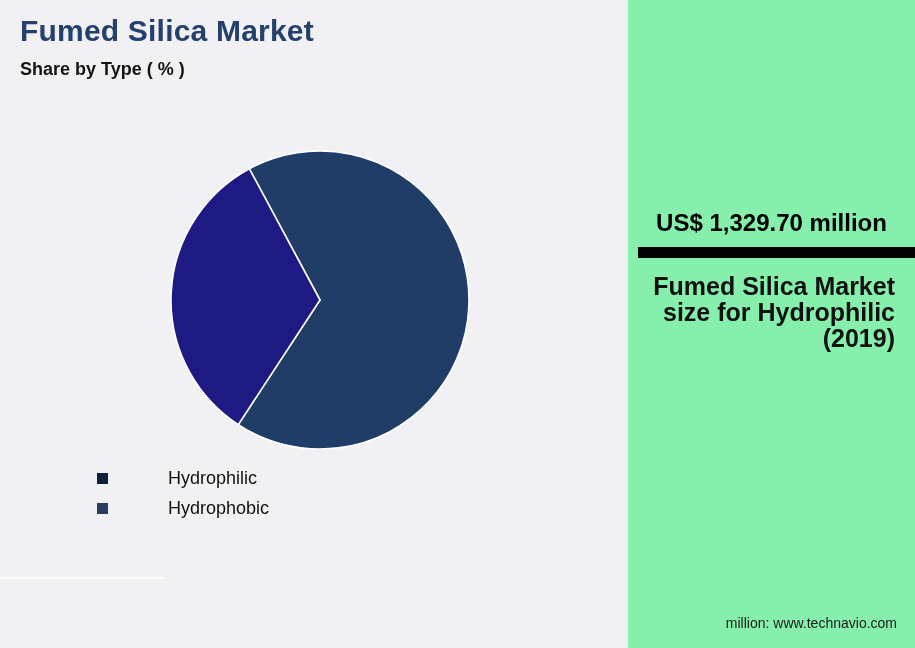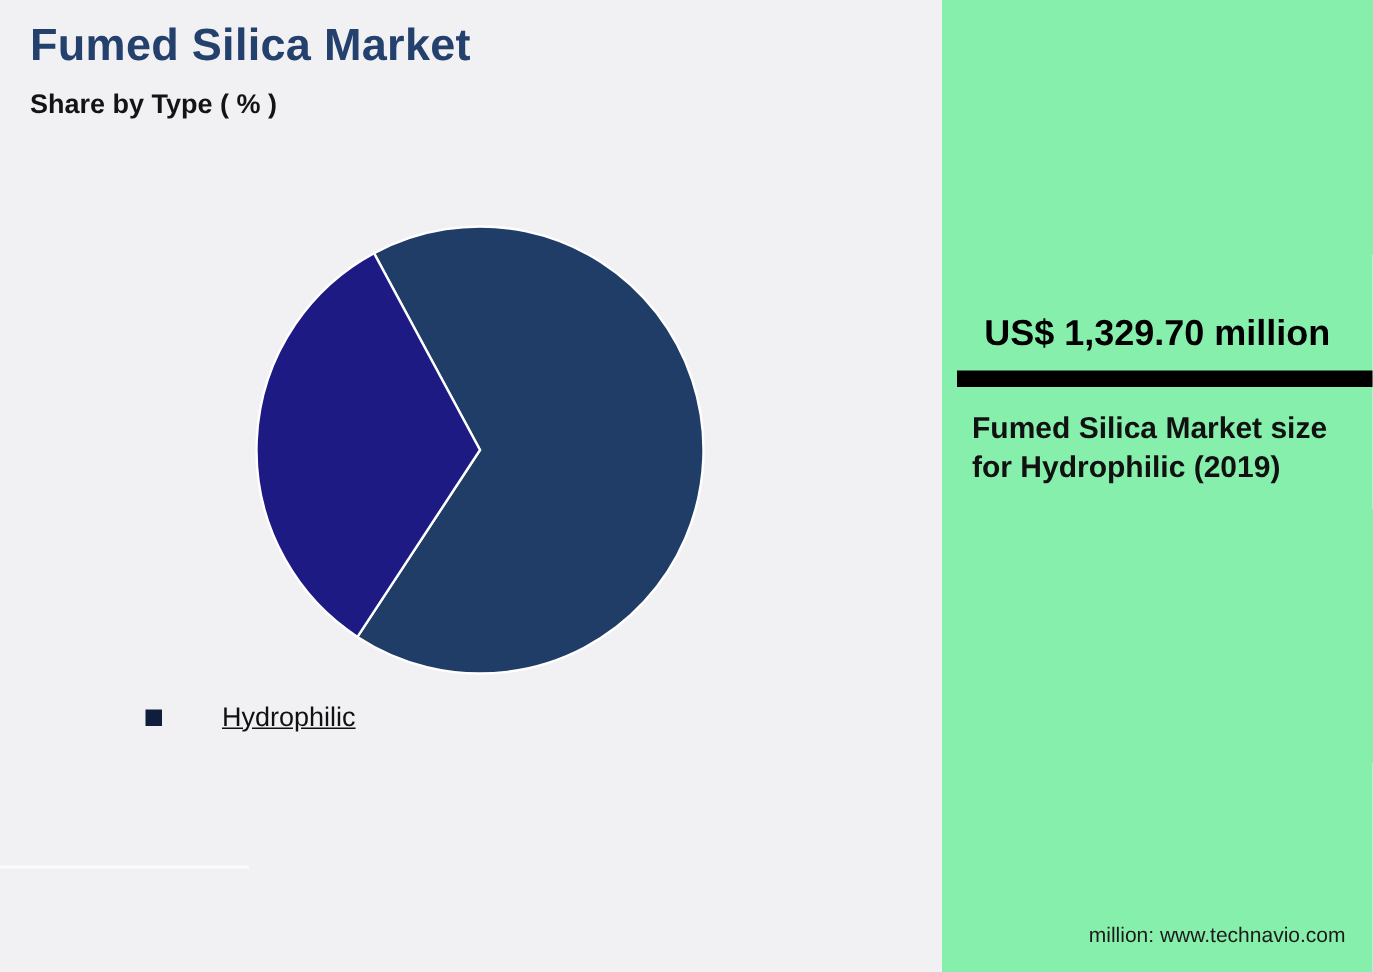--- a/index.html
+++ b/index.html
@@ -67,25 +67,24 @@
     display: flex;
     align-items: center;
     height: 30px;
   }
   .legend-swatch {
     width: 11px;
     height: 11px;
     flex: 0 0 auto;
   }
   .legend-label {
-    margin-left: 40px;
+    margin-left: 60px;
     font-size: 18px;
     color: #111111;
     white-space: nowrap;
-    text-decoration: underline;
   }
 
   
   #bottom-divider {
     position: absolute;
     left: 0;
     top: 577px;
     width: 166px;
     height: 2px;
     background: #fbfbfc;
@@ -120,22 +119,22 @@
     width: 277px;
     height: 11px;
     background: #000000;
   }
 
   #kpi-caption {
     position: absolute;
     left: 20px;
     top: 273px;
     width: 247px;
-    text-align: left;
-    font-size: 20px;
+    text-align: right;
+    font-size: 25px;
     font-weight: bold;
     color: #111111;
     line-height: 26px;
   }
 
   #source-note {
     position: absolute;
     right: 18px;
     top: 615px;
     font-size: 14px;
@@ -157,20 +156,24 @@
         <path d="M 320 300 L 249.36 168.81 A 149 149 0 1 1 238.28 424.59 Z" fill="#1f3d66" stroke="#ffffff" stroke-width="1.6"></path>
         <path d="M 320 300 L 238.28 424.59 A 149 149 0 0 1 249.36 168.81 Z" fill="#1e1a84" stroke="#ffffff" stroke-width="1.6"></path>
       </svg>
   </div>
 
   <div id="legend">
     <div class="legend-row">
       <span class="legend-swatch" style="background: rgb(14, 30, 60);"></span>
       <span class="legend-label">Hydrophilic</span>
     </div>
+    <div class="legend-row">
+      <span class="legend-swatch" style="background: rgb(43, 60, 99);"></span>
+      <span class="legend-label">Hydrophobic</span>
+    </div>
   </div>
 
   <div id="bottom-divider"></div>
 </div>
 
 <div id="right-panel">
 
   <div id="kpi-value">US$ 1,329.70 million</div>
 
   <div id="kpi-rule"></div>

